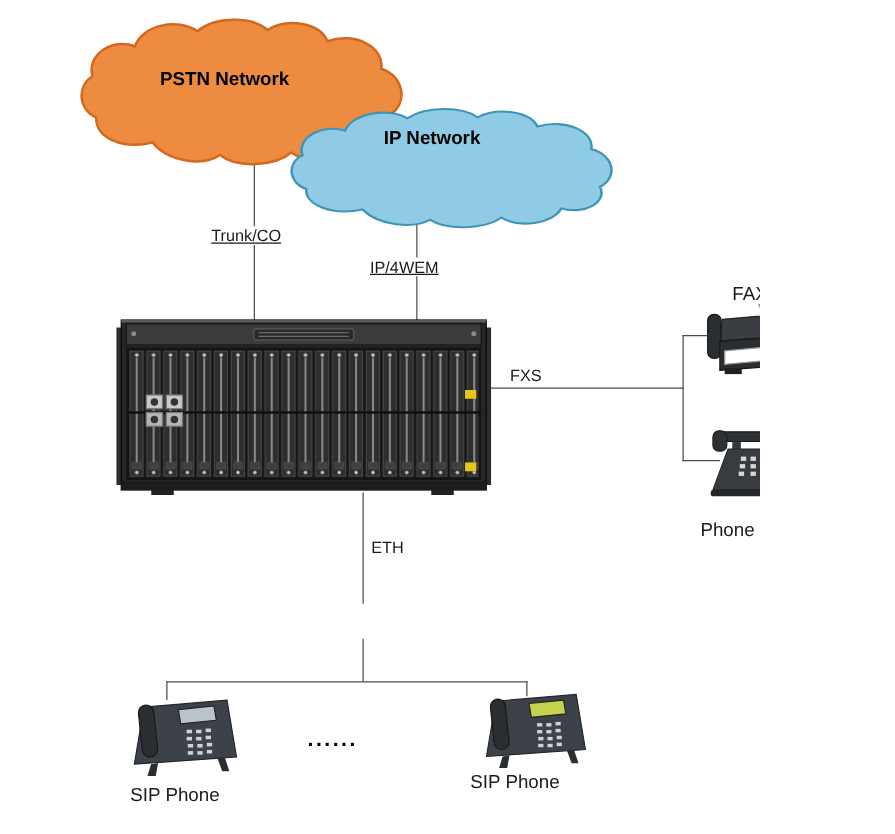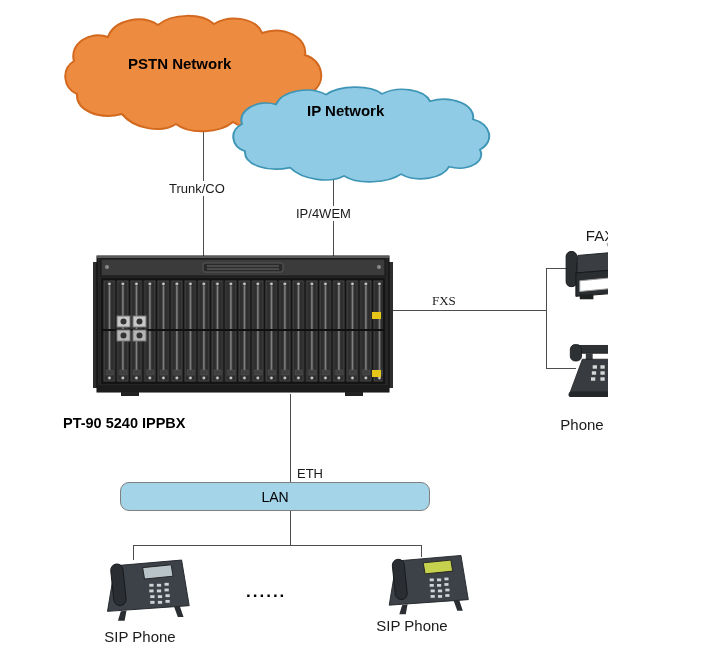--- a/index.html
+++ b/index.html
@@ -49,24 +49,24 @@
   </svg>
   <div class="cloud-label" style="left:128px; top:55px;">PSTN Network</div>
 
   <svg class="abs" style="left:228px; top:84px;" width="285" height="100" viewBox="0 0 285 122" preserveAspectRatio="none">
     <path style="fill:var(--ip-fill); stroke:var(--ip-stroke); stroke-width:2;" d="M 62,102 C 38,108 16,98 17,82 C 3,76 1,57 14,49 C 9,32 30,18 48,25 C 54,8 82,2 98,13
          C 112,1 142,1 154,12 C 170,2 196,6 202,21 C 224,13 248,26 245,43 C 263,49 267,70 252,80
          C 258,95 240,107 221,101 C 215,115 189,121 173,110 C 160,121 130,123 116,112 C 103,121 75,118 62,102 Z"></path>
   </svg>
   <div class="cloud-label" style="left:307px; top:102px;">IP Network</div>
 
-  <div class="label bg" style="left:166px; top:181px;">Trunk/CO</div>
-  <div class="label bg" style="left:293px; top:206px;">IP/4WEM</div>
-  <div class="label" style="left:432px; top:293px;font-family:Liberation Serif, serif;">FXS</div>
-  <div class="label" style="left:297px; top:430px;margin-top:36px;">ETH</div>
+  <div class="label bg" style="left:166px; top:181px;text-decoration:underline;">Trunk/CO</div>
+  <div class="label bg" style="left:293px; top:206px;text-decoration:underline;">IP/4WEM</div>
+  <div class="label" style="left:408px; top:293px;">FXS</div>
+  <div class="label" style="left:297px; top:430px;">ETH</div>
 
   <svg class="abs" style="left:93px; top:252px;" width="300" height="145" viewBox="0 0 300 145">
     <defs>
       <pattern id="cards" x="10" y="27" width="13.5" height="104" patternUnits="userSpaceOnUse">
         <rect x="1" y="2" width="10.5" height="100" fill="#2e2e2e" stroke="#464646" stroke-width="1"></rect>
         <rect x="5.6" y="7" width="1.6" height="88" fill="#8b8b8b"></rect>
         <circle cx="6.4" cy="5" r="1.4" fill="#cfcfcf"></circle>
         <circle cx="6.4" cy="99" r="1.4" fill="#cfcfcf"></circle>
         <rect x="3" y="91" width="7" height="5" fill="#3f3f3f" stroke="#555" stroke-width="0.5"></rect>
       </pattern>
@@ -99,25 +99,21 @@
     <circle cx="46.5" cy="83.5" r="3" fill="#333"></circle>
 
     <rect x="279" y="60" width="9" height="7" fill="#e6c619"></rect>
     <rect x="279" y="118" width="9" height="7" fill="#e6c619"></rect>
 
     <rect x="4" y="133" width="292" height="7" fill="#1c1c1c"></rect>
     <rect x="28" y="140" width="18" height="4" fill="#222"></rect>
     <rect x="252" y="140" width="18" height="4" fill="#222"></rect>
   </svg>
 
-  <div class="device-label" style="left:63px; top:415px;">PT-90 5240 IPPBX</div>
-
-  <div class="lan-box">
-    <span>LAN</span>
-  </div>
+
 
   <div class="endpoint-label" style="left:570px; top:227px; width:60px;">FAX</div>
   <svg class="abs" style="left:560px; top:234px;" width="98" height="76" viewBox="0 0 100 78">
     <polygon points="52,4 84,0 90,16 58,20" fill="#ffffff" stroke="#9a9a9a"></polygon>
     <polygon points="48,10 86,5 90,18 54,24" fill="#ececec" stroke="#9a9a9a"></polygon>
     <polygon points="18,22 88,16 92,34 16,40" fill="#3a3e42" stroke="#202326"></polygon>
     <rect x="6" y="18" width="11" height="36" rx="5" fill="#2c2f32" stroke="#17191b"></rect>
     <polygon points="16,40 92,34 92,58 16,64" fill="#2b2e31" stroke="#17191b"></polygon>
     <circle cx="66" cy="41" r="1.7" fill="#cfcfcf"></circle>
       <circle cx="72" cy="41" r="1.7" fill="#cfcfcf"></circle>

